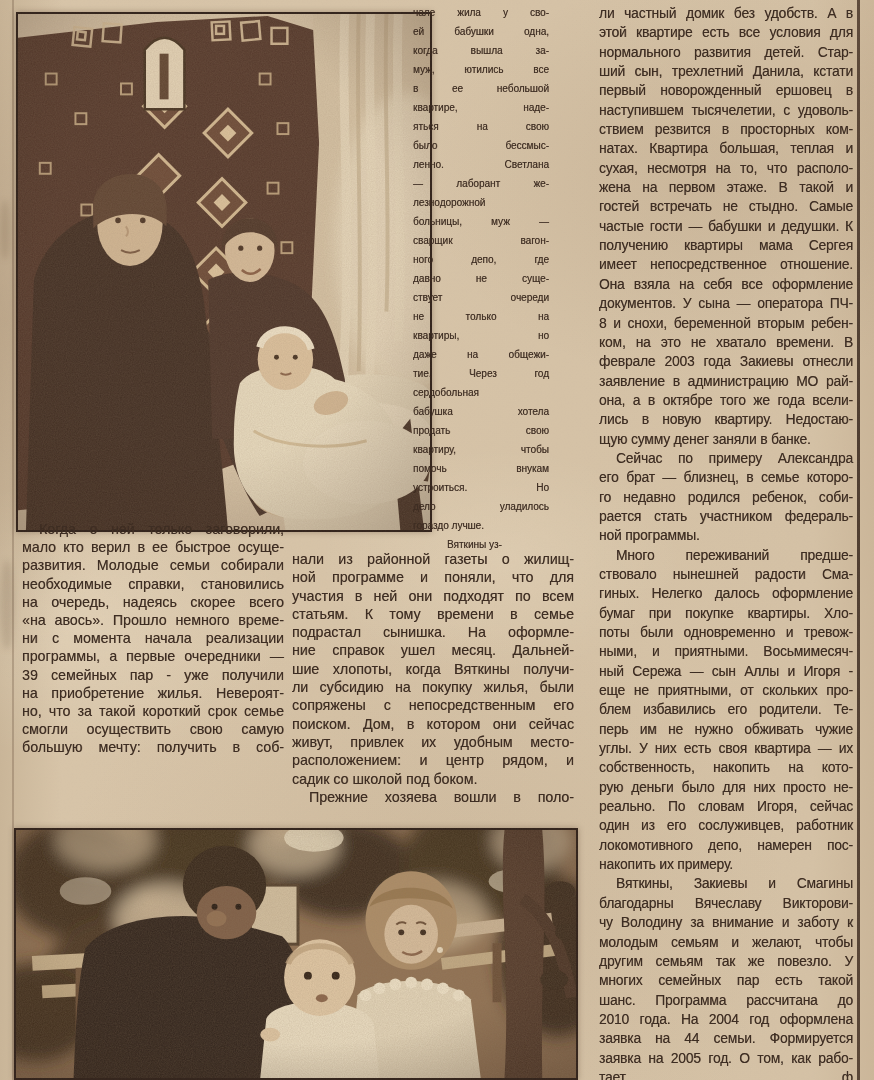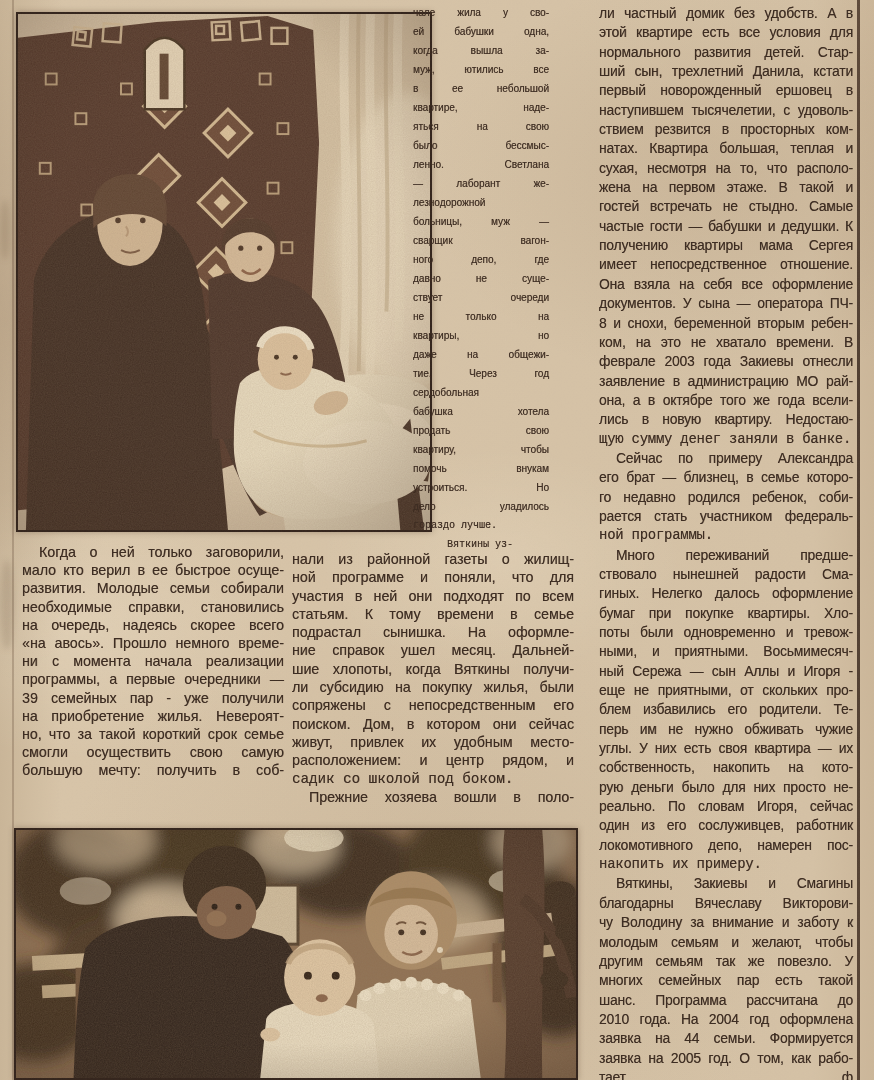--- a/index.html
+++ b/index.html
@@ -10,26 +10,26 @@
       radial-gradient(ellipse 300px 200px at 80px 620px, rgba(255,246,226,.22), transparent 70%),
       radial-gradient(ellipse 420px 300px at 720px 180px, rgba(122,92,62,.12), transparent 70%),
       radial-gradient(ellipse 520px 420px at 420px 920px, rgba(125,95,65,.10), transparent 72%),
       radial-gradient(ellipse 180px 520px at 6px 320px, rgba(110,80,55,.16), transparent 70%),
       radial-gradient(ellipse 260px 160px at 500px 560px, rgba(255,244,222,.18), transparent 70%),
       linear-gradient(90deg,#cab699,#d8c5a9 7%,#d5c2a6 93%,#ccb79a),
       #d4c1a5;
   }
   .col{position:absolute;color:#3a2a20;text-shadow:0.3px 0.3px 0.6px rgba(60,40,28,.55);}
   .ln{text-align:justify;text-align-last:justify;line-height:var(--lh);height:var(--lh);overflow:visible;}
-  .ln.end{text-align-last:left;font-family:Liberation Mono, monospace;}
+  .ln.end{text-align-last:left;}
   .ln.in{text-indent:17px;}
   #col-narrow{left:413px;top:3px;width:136px;--lh:19px;font-size:10px;}
   #col-narrow .ln.in{text-indent:34px;}
   #col-right{left:599px;top:4px;width:254px;--lh:19.35px;font-size:13.8px;letter-spacing:-0.15px;}
-  #col-left{left:22px;top:543px;width:262px;--lh:18.2px;font-size:14.2px;}
+  #col-left{left:22px;top:520px;width:262px;--lh:18.2px;font-size:14.2px;}
   #col-middle{left:292px;top:550px;width:282px;--lh:18.3px;font-size:14.2px;}
   .photo{position:absolute;border:2px solid #32231b;box-sizing:border-box;background:#d9c6aa;
          box-shadow:0 0 6px rgba(70,50,35,.35);}
   #photo1{left:16px;top:12px;width:416px;height:520px;}
   #photo2{left:14px;top:828px;width:564px;height:252px;}
   .photo svg{display:block;width:100%;height:100%;}
   .vrule{position:absolute;top:0;height:1080px;}
   #rule-right{left:857px;width:3px;background:linear-gradient(180deg,#503c2e,#3e2d22 40%,#4a3729);opacity:.9;}
   #rule-left{left:12px;width:2px;background:rgba(92,70,50,.28);}
   .smudge{position:absolute;border-radius:50%;filter:blur(3px);background:rgba(95,70,50,.18);}

